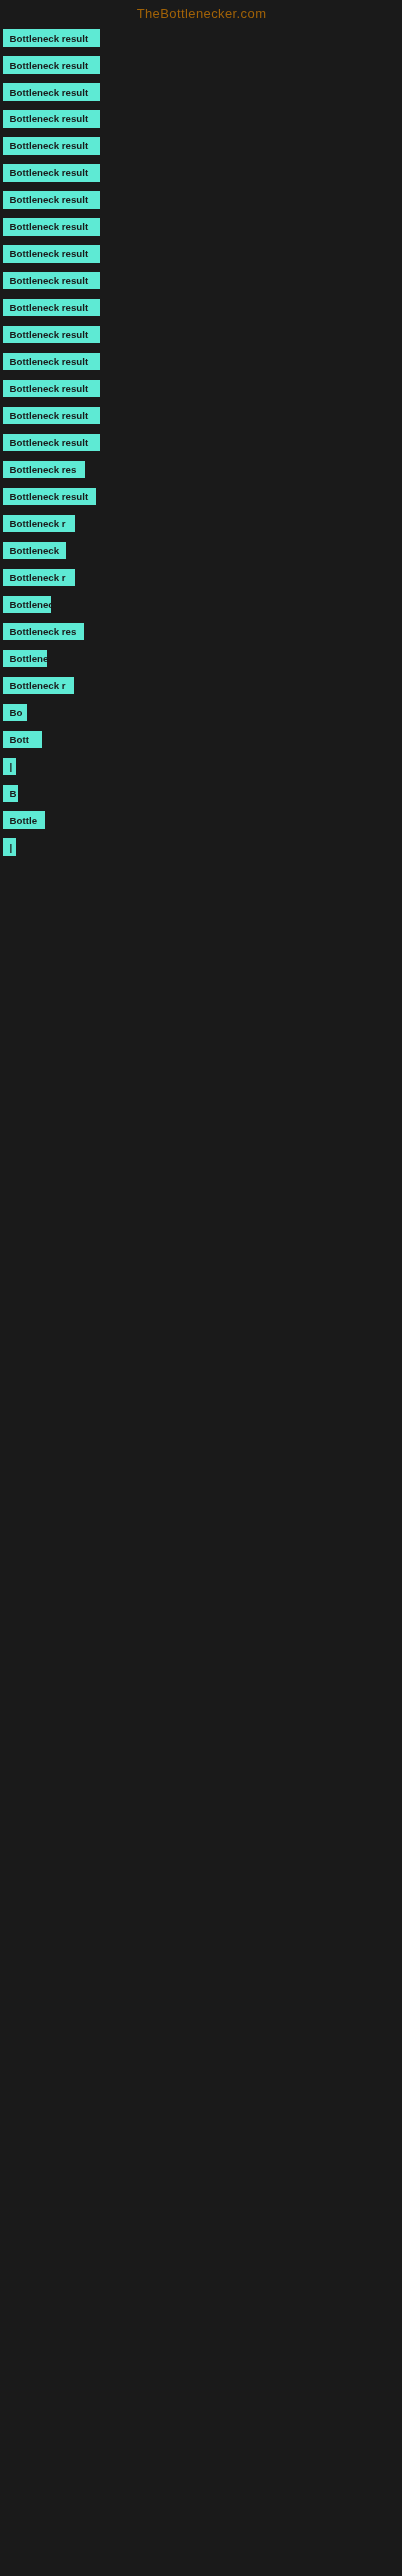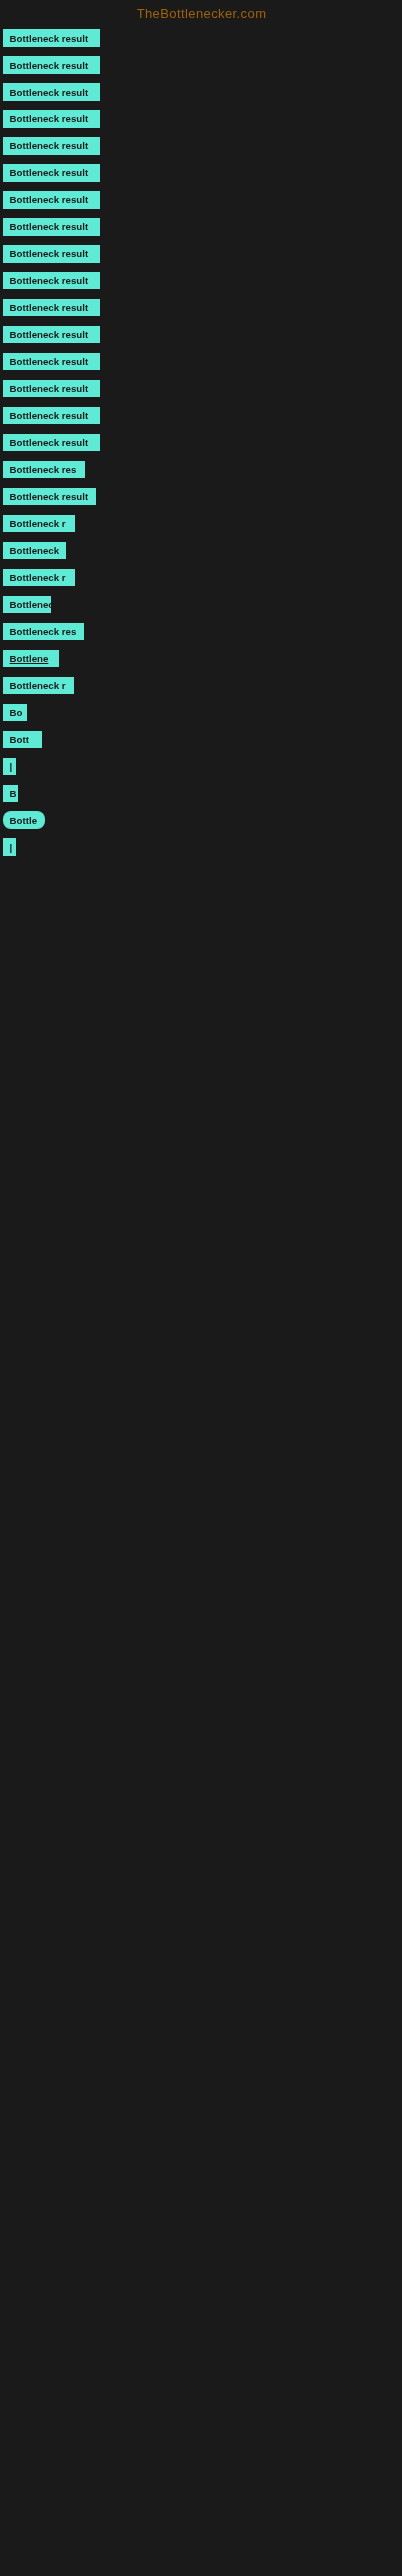--- a/index.html
+++ b/index.html
@@ -111,38 +111,38 @@
       <div class="row-container">
         <span class="bottleneck-badge" style="max-width: 72px; width: 72px;">Bottleneck r</span>
       </div>
       <div class="row-container">
         <span class="bottleneck-badge" style="max-width: 64px; width: 48px;">Bottleneck</span>
       </div>
       <div class="row-container">
         <span class="bottleneck-badge" style="max-width: 81px; width: 81px;">Bottleneck res</span>
       </div>
       <div class="row-container">
-        <span class="bottleneck-badge" style="max-width: 56px; width: 56px; text-decoration: underline;">Bottlene</span>
+        <span class="bottleneck-badge" style="max-width: 56px; width: 44px;">Bottlene</span>
       </div>
       <div class="row-container">
         <span class="bottleneck-badge" style="max-width: 71px; width: 71px;">Bottleneck r</span>
       </div>
       <div class="row-container">
         <span class="bottleneck-badge" style="max-width: 24px; width: 24px;">Bo</span>
       </div>
       <div class="row-container">
         <span class="bottleneck-badge" style="max-width: 39px; width: 39px;">Bott</span>
       </div>
       <div class="row-container">
         <span class="bottleneck-badge" style="max-width: 6.4px; width: 6.4px;">|</span>
       </div>
       <div class="row-container">
         <span class="bottleneck-badge" style="max-width: 14.5px; width: 14.5px;">B</span>
       </div>
       <div class="row-container">
-        <span class="bottleneck-badge" style="max-width: 42px; width: 42px; border-radius: 8px;">Bottle</span>
+        <span class="bottleneck-badge" style="max-width: 42px; width: 42px;">Bottle</span>
       </div>
       <div class="row-container">
         <span class="bottleneck-badge" style="max-width: 6.4px; width: 6.4px;">|</span>
       </div>
     </div>
 </div>
 
 
 </body></html>

